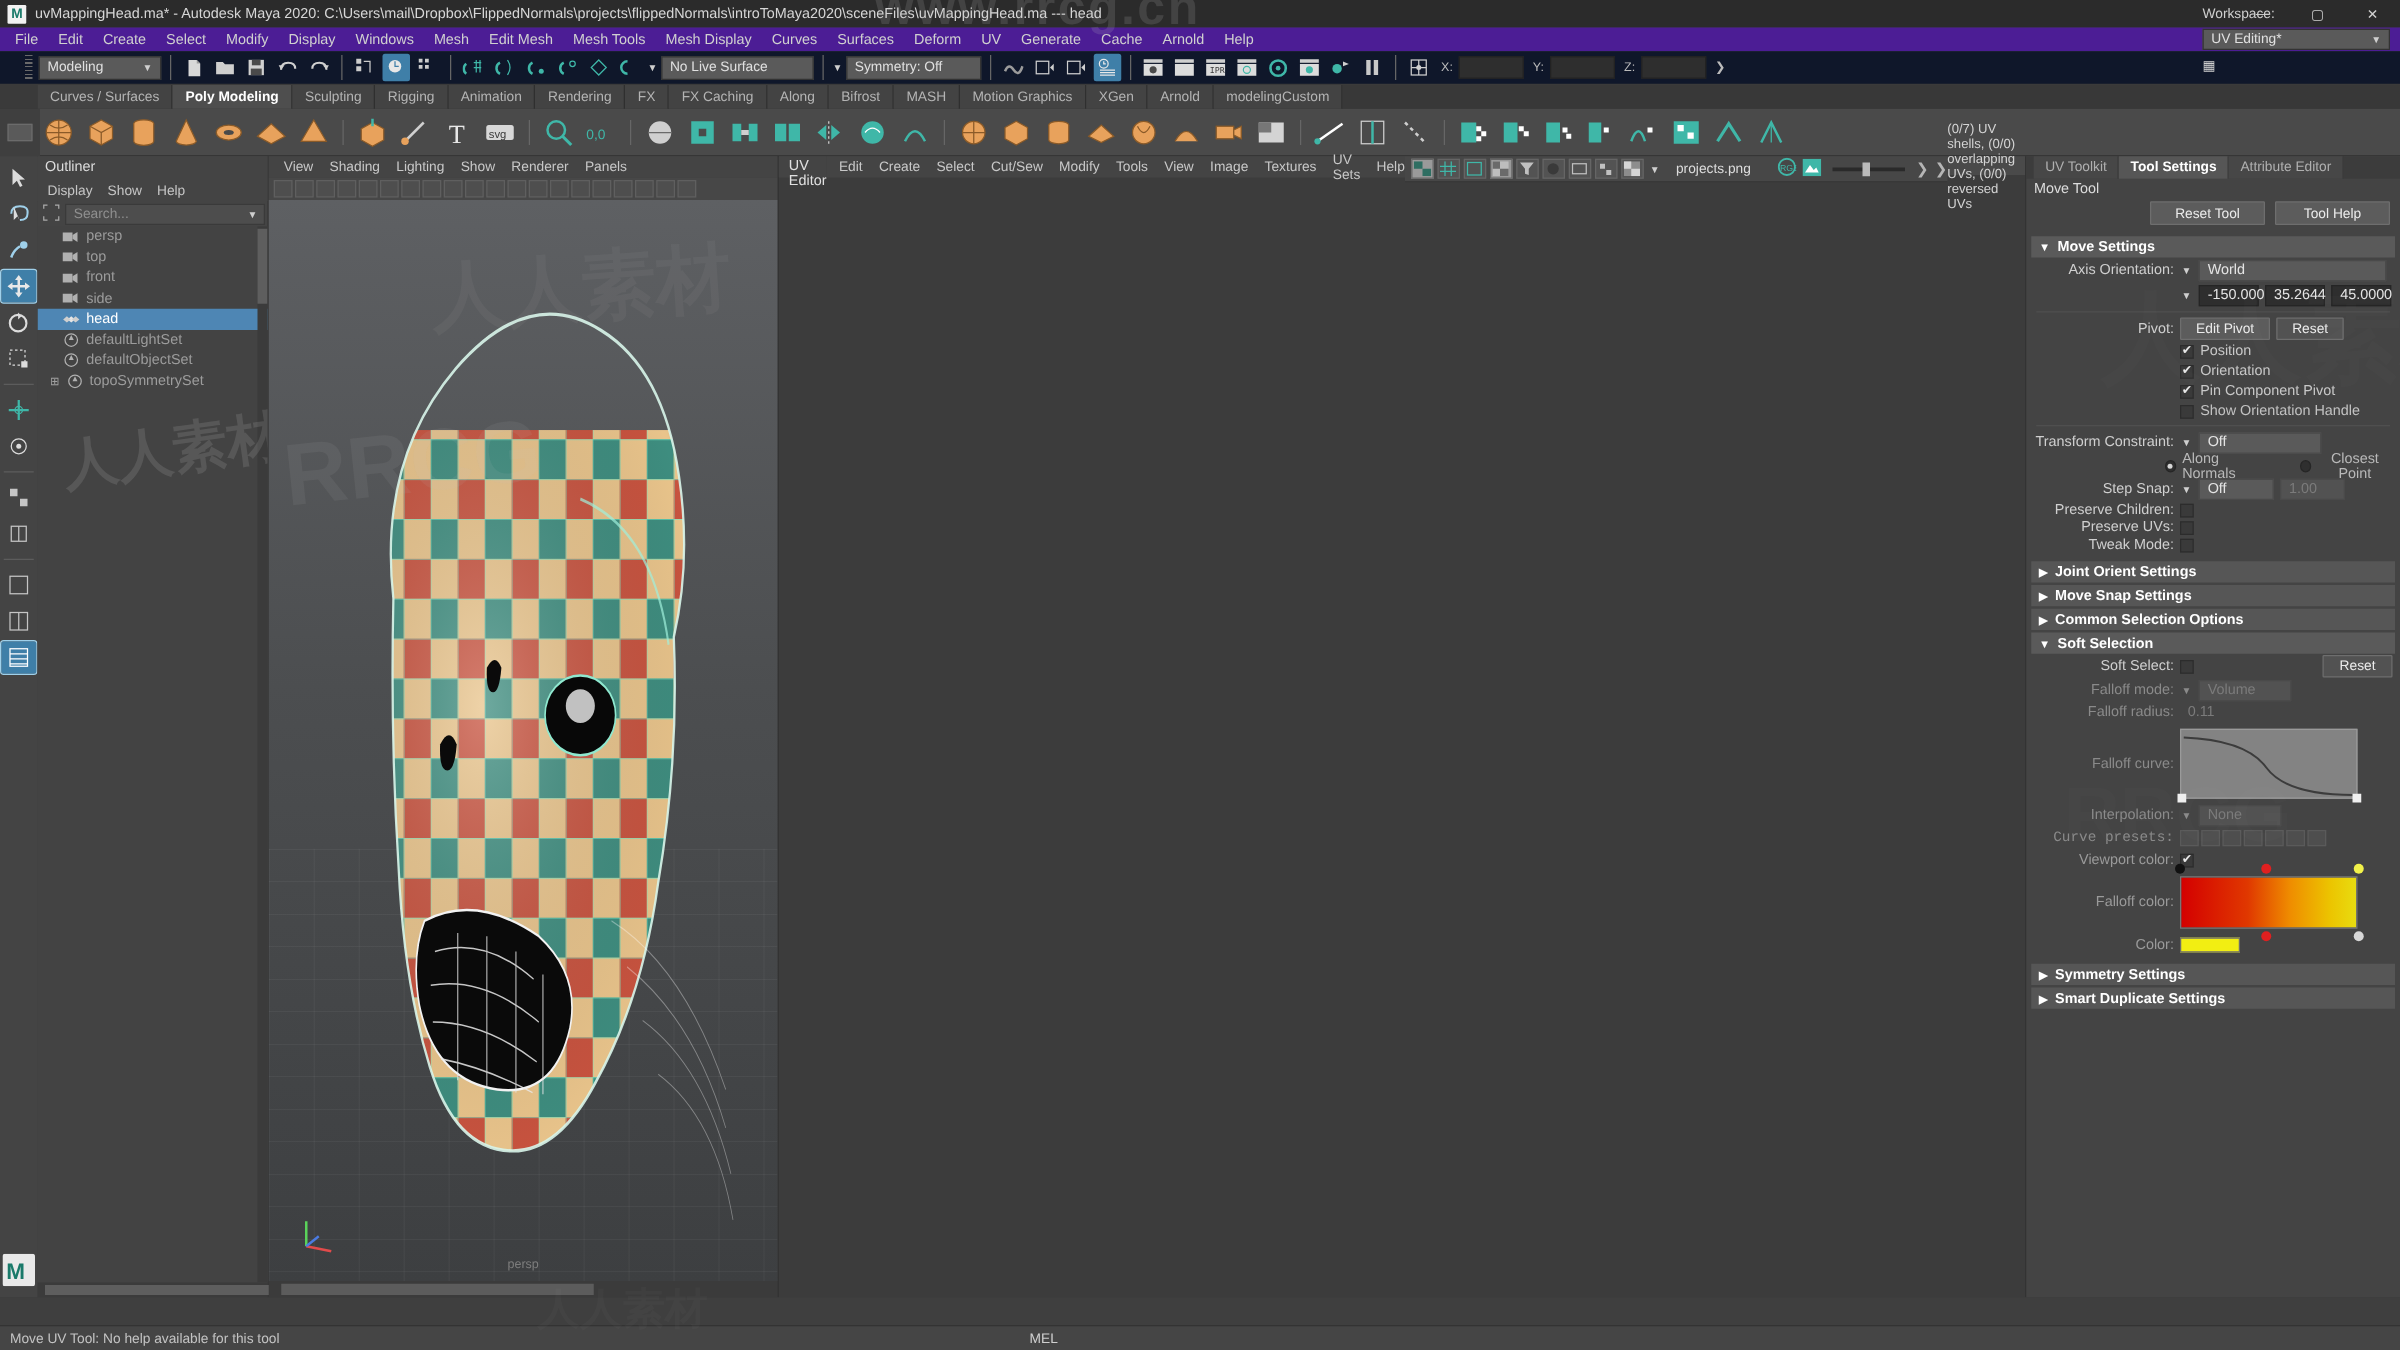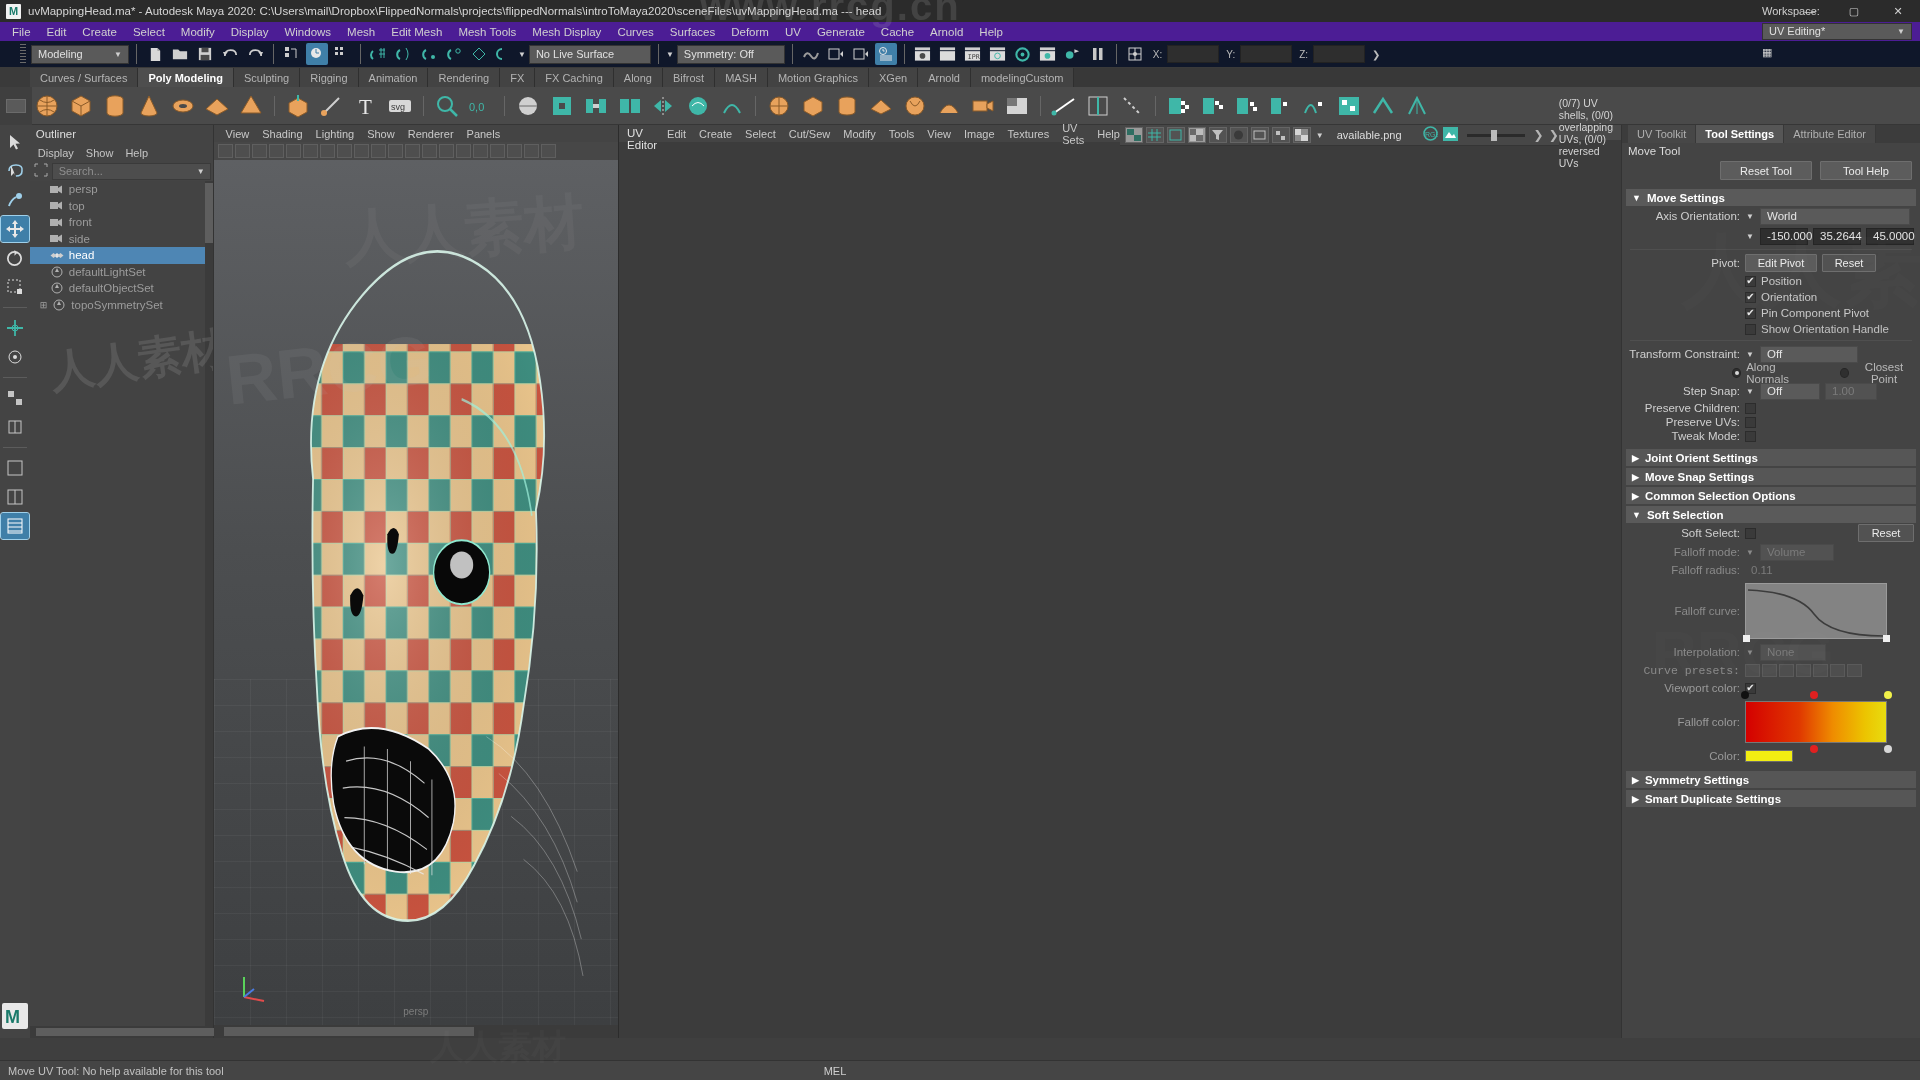--- a/index.html
+++ b/index.html
@@ -1097,21 +1097,21 @@
             </svg>
           </span>
         <span class="uvb">
           <svg width="13" height="12" viewBox="0 0 13 12">
               <rect width="13" height="12" fill="#8d8d8d"></rect>
               <rect width="6" height="6" fill="#d5d5d5"></rect>
               <rect x="6" y="6" width="7" height="6" fill="#d5d5d5"></rect>
             </svg>
           </span>
         <span style="font-size:8px;color:#cfcfcf;margin:0 2px;">▼</span>
-        <span class="uv-texname">available.png</span>
+        <span class="uv-texname">projects.png</span>
         <span style="margin-left:18px;display:flex;align-items:center;gap:5px;">
           <span>
             <svg width="15" height="15" viewBox="0 0 15 15">
                 <circle cx="7.5" cy="7.5" r="6.5" stroke="#3fb7a8" fill="none" stroke-width="1.5"></circle>
                 <text x="2" y="11" font-size="7" fill="#3fb7a8" font-family="sans-serif">RGB</text>
               </svg></span>
           <span>
             <svg width="15" height="14" viewBox="0 0 15 14">
                 <rect width="15" height="14" fill="#3fb7a8"></rect>
                 <path d="M2 11 L6 5 L9 9 L11 7 L13 11z" fill="#fff"></path>

